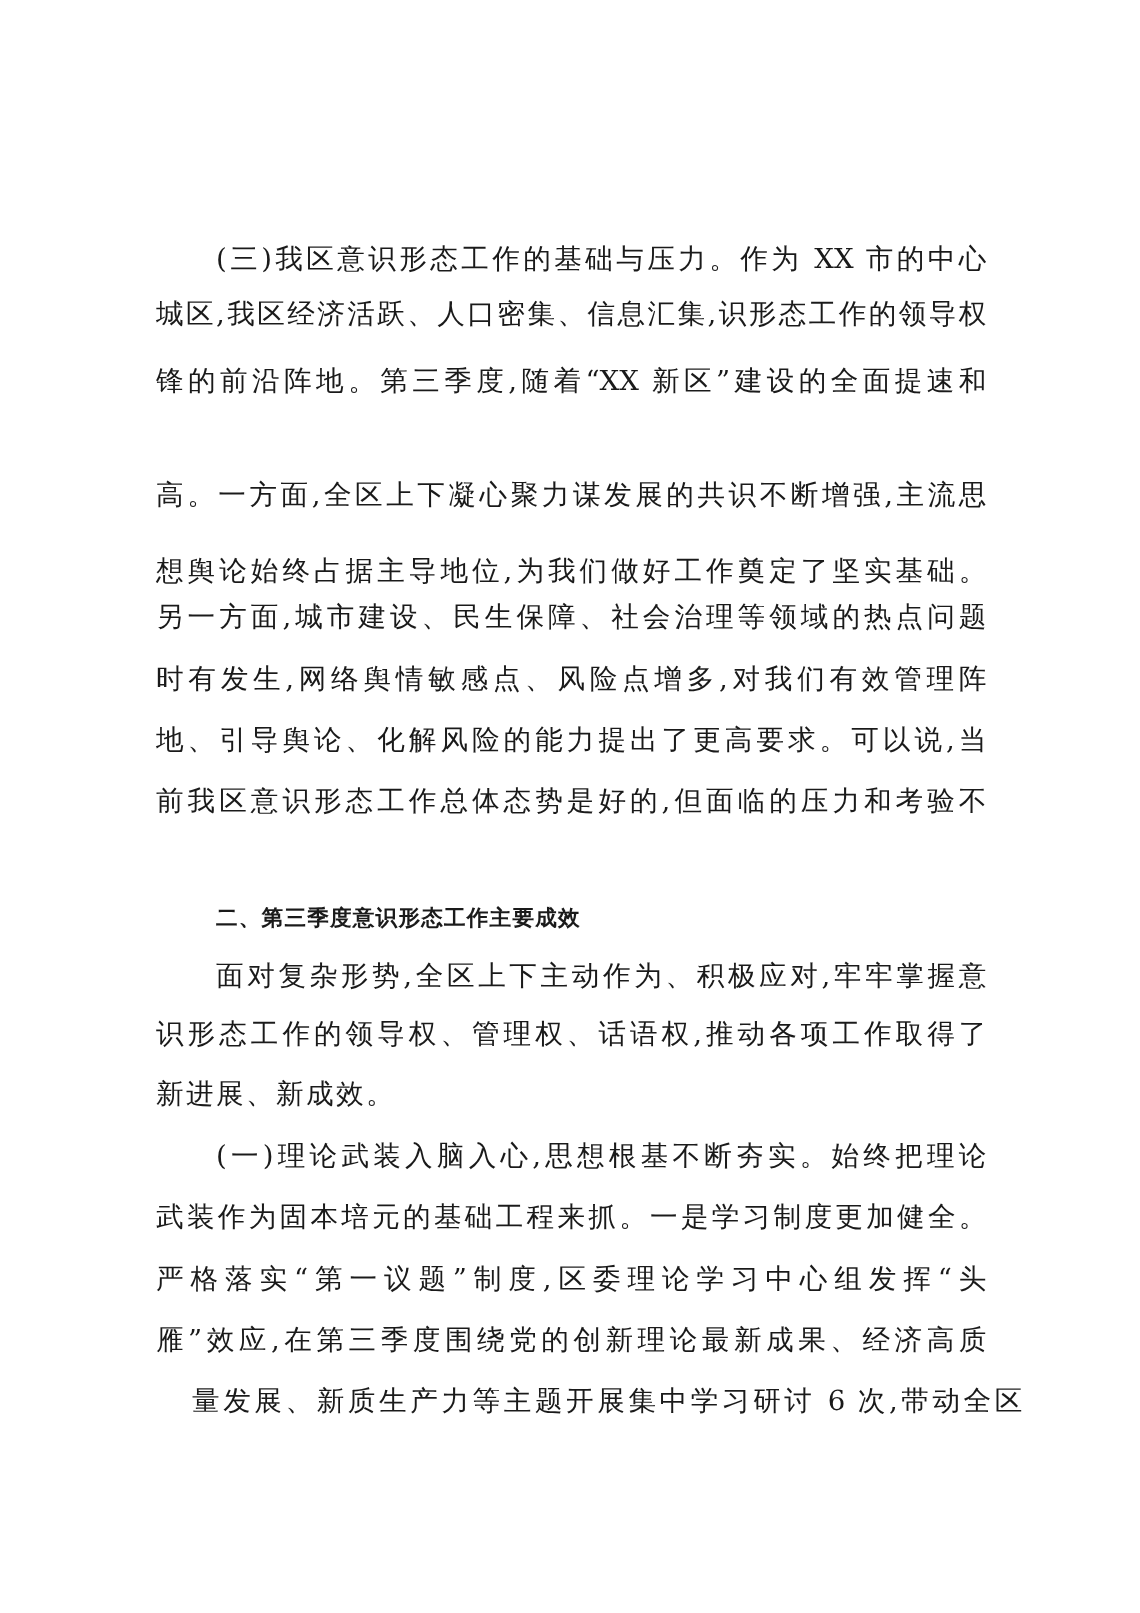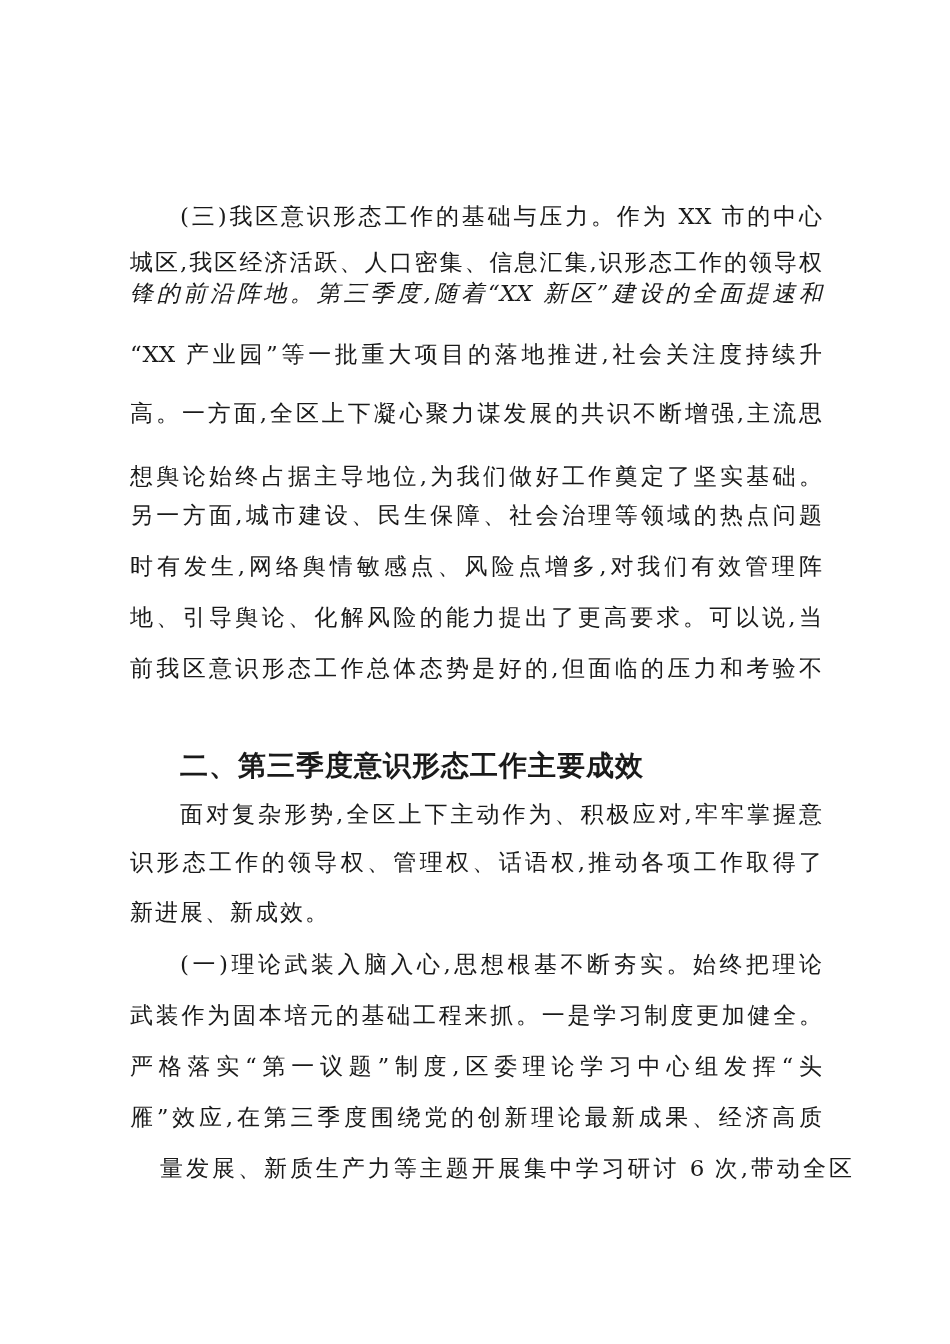--- a/index.html
+++ b/index.html
@@ -41,32 +41,31 @@
     }
     .line.last {
       text-align-last: left;
       letter-spacing: 2px;
     }
     .line.heading {
       font-family: "DejaVu Sans", "Liberation Sans", sans-serif;
       font-weight: bold;
       text-align-last: left;
       letter-spacing: 1px;
-      font-size: 28px;
+      font-size: 18px;
     }
   </style>
 </head>
 <body>
 
 <div class="page">
 
   <div class="line indent" style="top:196px;">(三)我区意识形态工作的基础与压力。作为 XX 市的中心</div>
   <div class="line" style="top:242px;">城区,我区经济活跃、人口密集、信息汇集,识形态工作的领导权</div>
-  <div class="line" style="top:273px;font-style:italic;">锋的前沿阵地。第三季度,随着“XX 新区”建设的全面提速和</div>
-  <div class="line" style="top:334px;">“XX 产业园”等一批重大项目的落地推进,社会关注度持续升</div>
+  <div class="line" style="top:298px;">锋的前沿阵地。第三季度,随着“XX 新区”建设的全面提速和</div>
   <div class="line" style="top:393px;">高。一方面,全区上下凝心聚力谋发展的共识不断增强,主流思</div>
   <div class="line" style="top:444px;margin-top:12px;">想舆论始终占据主导地位,为我们做好工作奠定了坚实基础。</div>
   <div class="line" style="top:495px;">另一方面,城市建设、民生保障、社会治理等领域的热点问题</div>
   <div class="line" style="top:546px;">时有发生,网络舆情敏感点、风险点增多,对我们有效管理阵</div>
   <div class="line" style="top:597px;">地、引导舆论、化解风险的能力提出了更高要求。可以说,当</div>
   <div class="line" style="top:648px;">前我区意识形态工作总体态势是好的,但面临的压力和考验不</div>
 
   <div class="line indent heading" style="top:746px;">二、第三季度意识形态工作主要成效</div>
 
   <div class="line indent" style="top:794px;">面对复杂形势,全区上下主动作为、积极应对,牢牢掌握意</div>

